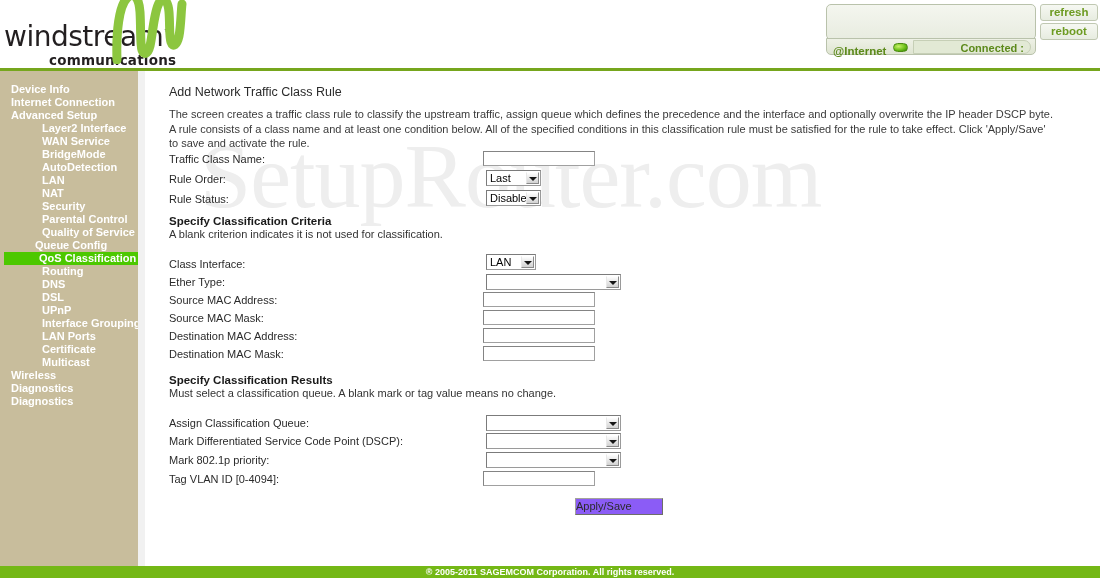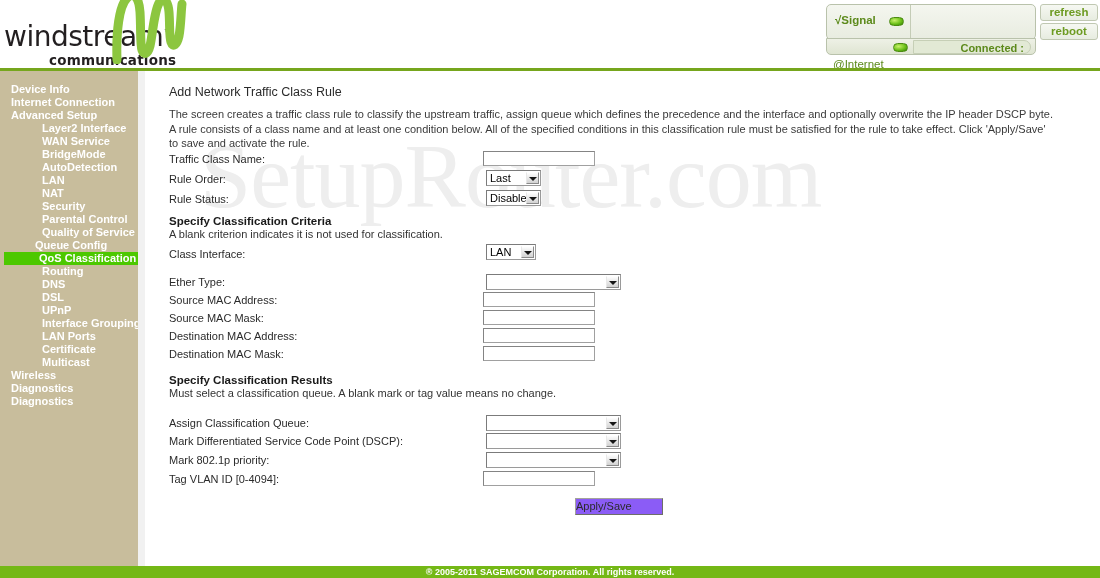--- a/index.html
+++ b/index.html
@@ -121,23 +121,23 @@
     position: absolute;
     left: 0; top: 34px;
     width: 210px; height: 17px;
     background: linear-gradient(#eef1e6, #dfe5d2);
     border: 1px solid #b9c2ab;
     border-radius: 0 0 5px 5px;
     box-sizing: border-box;
   }
   .inet-label {
     position: absolute;
-    left: 6px; top: 19px;
+    left: 6px; top: 6px;
     font-size: 11.5px;
-    font-weight: normal;
+    font-weight: bold;
     color: #5c8a1b;
   }
   .led-inet { left: 66px; top: 4px; }
   .inet-status-pill {
     position: absolute;
     left: 86px; top: 1px;
     width: 118px; height: 14px;
     background: #e2e9d5;
     border: 1px solid #c6cfb6;
     border-radius: 0 7px 7px 0;
@@ -386,24 +386,20 @@
     <div class="logo-wrap">
       <div class="logo-word"><span>windstream</span><span class="logo-tm">™</span></div>
       <div class="logo-sub">communications</div>
       <svg class="logo-mark" viewBox="0 0 90 72">
         <path d="M12 68 C11 40 14 14 22 6 C29 -1 34 6 35 20 C36 36 35 52 37 58 C39 64 43 62 45 54 C48 40 49 20 54 11 C58 4 63 8 64 20 C65 32 64 44 66 50 C68 56 72 53 74 44 C76 33 76 20 77 12" fill="none" stroke="#8cc63f" stroke-width="9" stroke-linecap="round" stroke-linejoin="round"></path>
       </svg>
     </div>
 
     <div class="status-panel">
       <div class="status-box">
-        <div class="signal-cell">
-          <span class="signal-label">√Signal</span>
-          <span class="led led-signal"></span>
-        </div>
       </div>
       <div class="inet-bar">
         <span class="inet-label">@Internet</span>
         <span class="led led-inet"></span>
         <span class="inet-status-pill">
           <span class="inet-status-text">Connected :</span>
         </span>
       </div>
       <div class="side-buttons">
         <div class="side-btn">refresh</div>
@@ -471,21 +467,21 @@
         <span class="flabel">Rule Status:</span>
         <span class="sel" style="left:317px;top:-1px;width:55px">
           <span class="sel-text">Disable</span>
           <span class="sel-arrow"></span>
         </span>
       </div>
 
       <div class="sect-head" style="top:144px">Specify Classification Criteria</div>
       <div class="sect-sub" style="top:157px">A blank criterion indicates it is not used for classification.</div>
 
-      <div class="frow" style="top:175px;width:560px">
+      <div class="frow" style="top:185px;width:560px">
         <span class="flabel">Class Interface:</span>
         <span class="sel" style="left:317px;top:-2px;width:50px">
           <span class="sel-text">LAN</span>
           <span class="sel-arrow"></span>
         </span>
       </div>
 
       <div class="frow" style="top:203px;width:560px">
         <span class="flabel">Ether Type:</span>
         <span class="sel" style="left:317px;top:0;width:135px">

